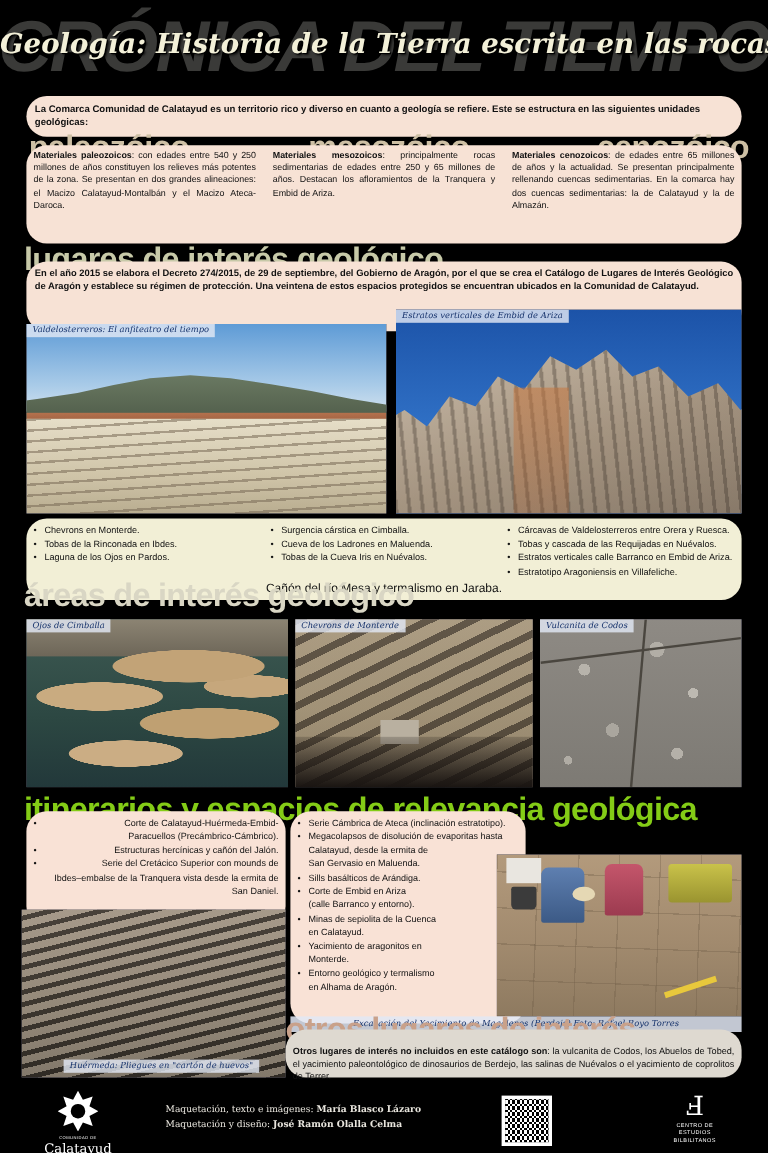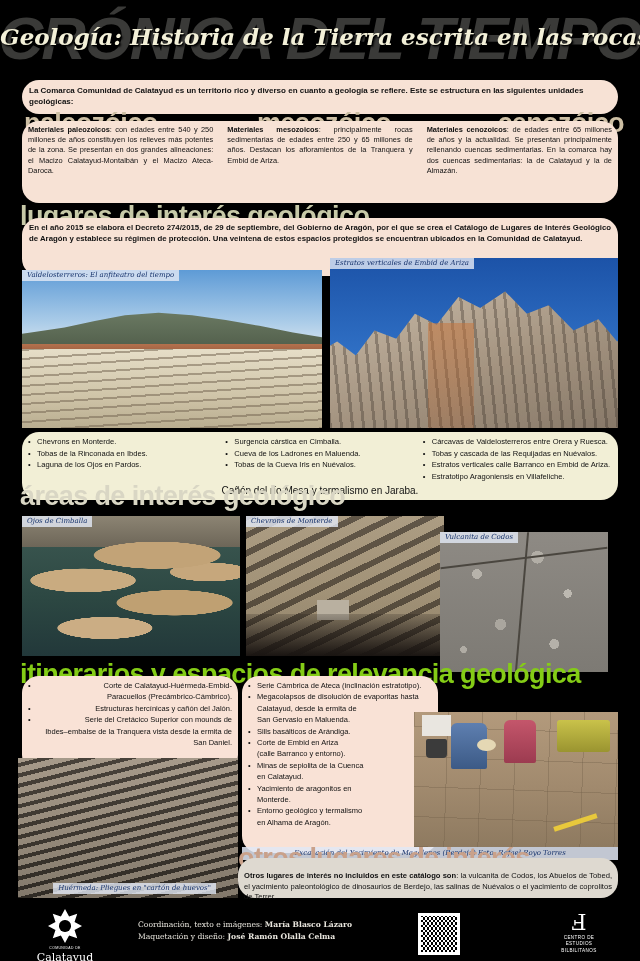--- a/index.html
+++ b/index.html
@@ -145,21 +145,21 @@
   #photo-chev { left: 246px; top: 516px; width: 198px; height: 140px; }
   #photo-chev .hill { position:absolute; inset:0;
      background: linear-gradient(#9b8d79, #8a7c66 55%, #6d6150); }
   #photo-chev .chevrons { position:absolute; inset:0;
      background: repeating-linear-gradient(-26deg, rgba(50,42,32,.55) 0 6px, rgba(204,186,150,.35) 6px 16px); }
   #photo-chev .dark { position:absolute; left:0; bottom:0; width:100%; height:30%;
      background: linear-gradient(rgba(25,20,16,.2), #1a1512); }
   #photo-chev .ermita { position:absolute; left:36%; bottom:26%; width:16%; height:14%;
      background:#b9b0a0; }
 
-  #photo-volc { left: 440px; top: 516px; width: 168px; height: 140px; margin-top: 16px; }
+  #photo-volc { left: 450px; top: 516px; width: 168px; height: 140px; }
   #photo-volc .rockface { position:absolute; inset:0;
      background:
       radial-gradient(circle 7px at 22% 30%, #b7b3ab 0 70%, rgba(0,0,0,0) 71%),
       radial-gradient(circle 9px at 58% 18%, #b2aea6 0 70%, rgba(0,0,0,0) 71%),
       radial-gradient(circle 6px at 76% 44%, #bdb9b1 0 70%, rgba(0,0,0,0) 71%),
       radial-gradient(circle 8px at 36% 66%, #aaa69e 0 70%, rgba(0,0,0,0) 71%),
       radial-gradient(circle 7px at 68% 80%, #b5b1a9 0 70%, rgba(0,0,0,0) 71%),
       radial-gradient(circle 5px at 14% 84%, #b0aca4 0 70%, rgba(0,0,0,0) 71%),
       linear-gradient(#8e8a84, #7d7a74); }
   #photo-volc .crack1 { position:absolute; left:0; top:18%; width:100%; height:2px; background:#4a463f;
@@ -398,21 +398,21 @@
 
   <div class="footer">
     <div id="logo-calatayud">
       <div class="star8"></div>
       <div class="logo-sub">COMUNIDAD DE</div>
       <div class="logo-name">Calatayud</div>
     </div>
 
     <div id="credits">
       <div>
-        <span>Coordinación, texto e imágenes:</span>
+        <span>Maquetación, texto e imágenes:</span>
         <b>María Blasco Lázaro</b>
       </div>
       <div>
         <span>Maquetación y diseño:</span>
         <b>José Ramón Olalla Celma</b>
       </div>
     </div>
 
     <div id="qr">
       <div class="qrgrid"></div>

